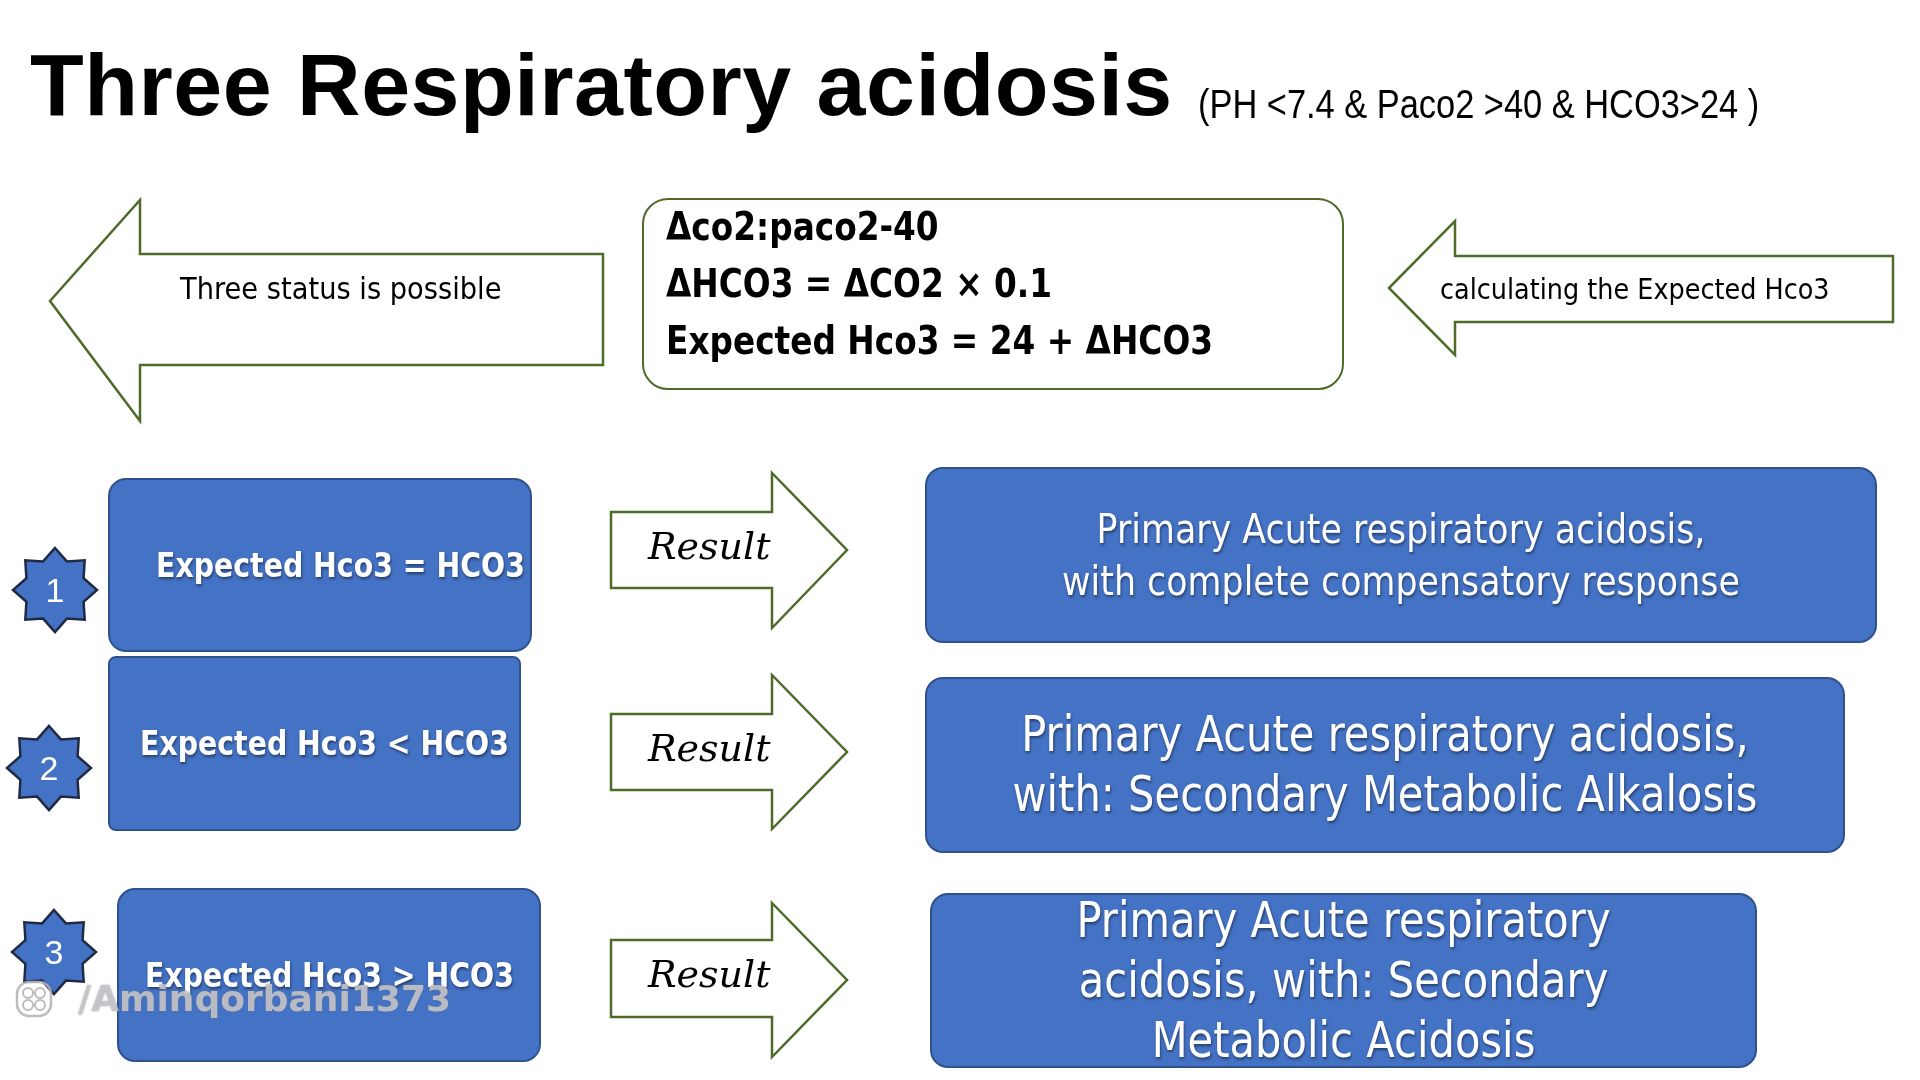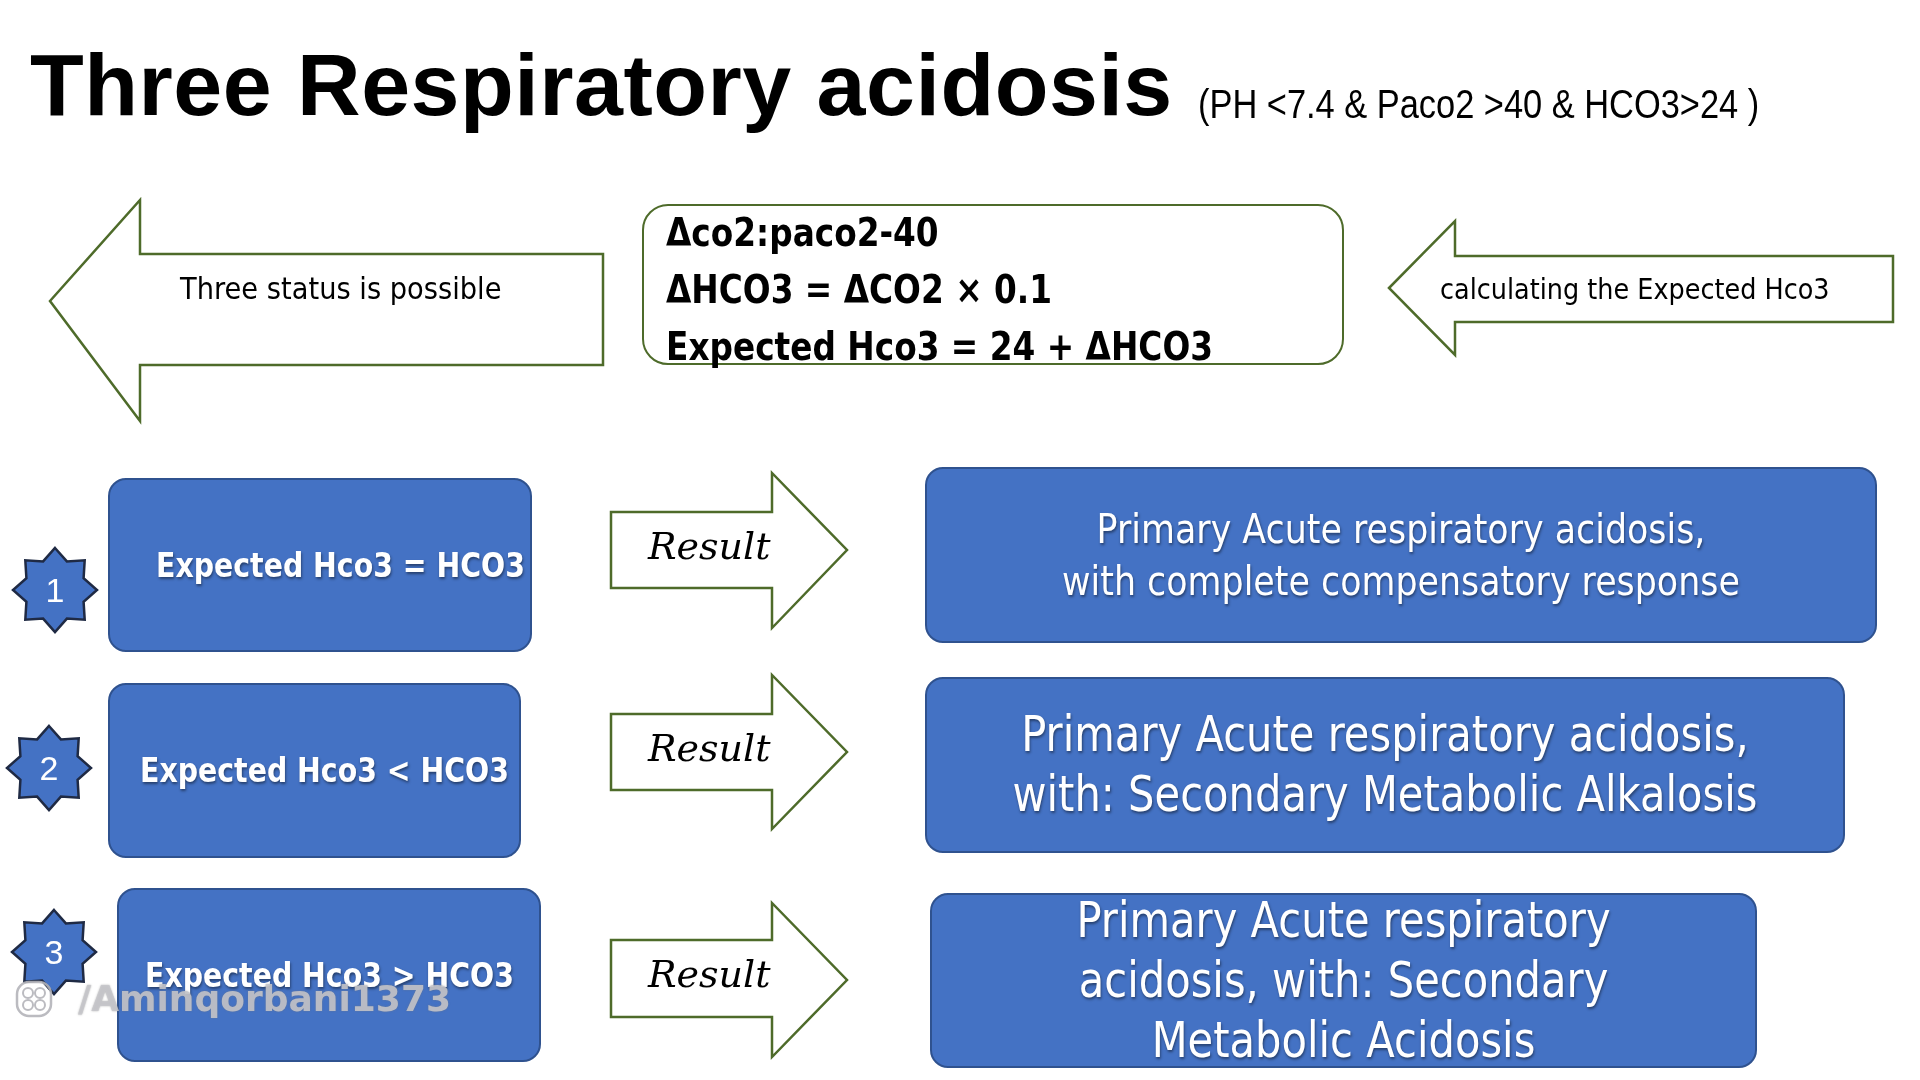--- a/index.html
+++ b/index.html
@@ -20,21 +20,21 @@
       font-family: "Liberation Sans Narrow", "Liberation Sans", sans-serif;
       font-size: 40px; color: #000; white-space: nowrap;
       transform: scaleX(0.86); transform-origin: left top;
     }
     svg.shapes { position: absolute; left: 0; top: 0; }
     .arrow-label {
       font-family: "DejaVu Sans", sans-serif; color: #000; white-space: nowrap;
       transform: scaleX(0.88); transform-origin: left top;
     }
     .formula-box {
-      left: 642px; top: 204px; width: 702px; height: 161px;
+      left: 642px; top: 198px; width: 702px; height: 192px;
       border: 2.5px solid #4e6b2a; border-radius: 26px; box-sizing: border-box;
       background: #fff;
     }
     .formula-line {
       position: absolute; left: 22px;
       font-family: "DejaVu Sans", sans-serif; font-weight: bold;
       font-size: 39px; color: #000; white-space: nowrap;
       transform: scaleX(0.84); transform-origin: left top;
     }
     .cond-box, .result-box {
@@ -102,21 +102,21 @@
 
 <div class="abs cond-box" style="left:108px; top:478px; width:424px; height:174px;padding-left:40px;">
   <span class="cond-text">Expected  Hco3 = HCO3</span>
 </div>
 <div class="abs star-num" style="left:25px; top:571px;">1</div>
 <div class="abs result-word" style="left:648px; top:524px;">Result</div>
 <div class="abs result-box" style="left:925px; top:467px; width:952px; height:176px;">
   <span class="result-text" style="width:800px;">Primary Acute respiratory acidosis, with complete compensatory response</span>
 </div>
 
-<div class="abs cond-box" style="left:108px; top:683px; width:413px; height:175px; justify-content:flex-start;">
+<div class="abs cond-box" style="left:108px; top:656px; width:413px; height:175px; justify-content:flex-start;border-radius:8px;">
   <span class="cond-text" style="transform-origin:left center; margin-left:30px;">Expected  Hco3 &lt; HCO3</span>
 </div>
 <div class="abs star-num" style="left:19px; top:749px;">2</div>
 <div class="abs result-word" style="left:648px; top:726px;">Result</div>
 <div class="abs result-box" style="left:925px; top:677px; width:920px; height:176px;">
   <span class="result-text big" style="width:900px;">Primary Acute respiratory acidosis, with: Secondary Metabolic Alkalosis</span>
 </div>
 
 <div class="abs cond-box" style="left:90px; top:888px; width:424px; height:174px;margin-left:27px;">
   <span class="cond-text">Expected  Hco3 &gt; HCO3</span>

